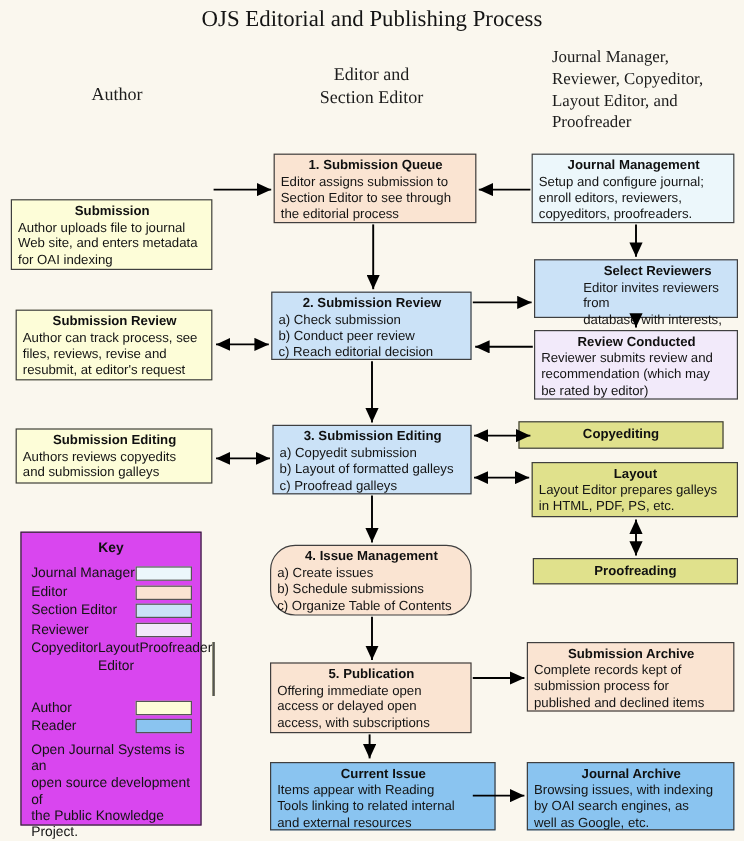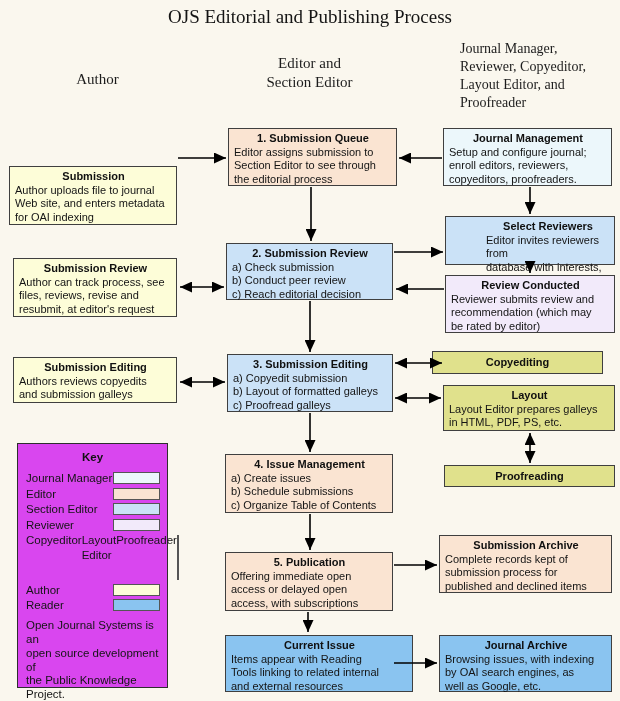--- a/index.html
+++ b/index.html
@@ -35,21 +35,21 @@
   #b-jm{left:443px;top:128px;width:169px;height:58px;}
   #b-select{left:445px;top:216px;width:170px;height:49px;padding-left:40px;}
   #b-conducted{left:445px;top:275px;width:170px;height:58px;}
   #b-sr-author{left:13px;top:258px;width:164px;height:59px;}
   #b-review{left:226px;top:243px;width:167px;height:57px;}
   #b-se-author{left:13px;top:357px;width:164px;height:46px;}
   #b-editing{left:227px;top:354px;width:166px;height:58px;}
   #b-copyediting{left:432px;top:351px;width:171px;height:23px;}
   #b-layout{left:443px;top:385px;width:172px;height:46px;}
   #b-proofreading{left:444px;top:465px;width:171px;height:22px;}
-  #b-issue{left:225px;top:454px;width:168px;height:59px;}
+  #b-issue{left:225px;top:454px;width:168px;height:59px;border-radius:21px;}
   #b-publication{left:225px;top:552px;width:168px;height:59px;}
   #b-subarchive{left:439px;top:535px;width:173px;height:58px;}
   #b-current{left:225px;top:635px;width:188px;height:57px;}
   #b-jarchive{left:439px;top:635px;width:173px;height:57px;}
 
   .arrows{position:absolute;left:0;top:0;pointer-events:none;}
   .ar{stroke:#000;stroke-width:1.6;}
 
   .keybox{
     position:absolute;left:17px;top:443px;width:151px;height:245px;

